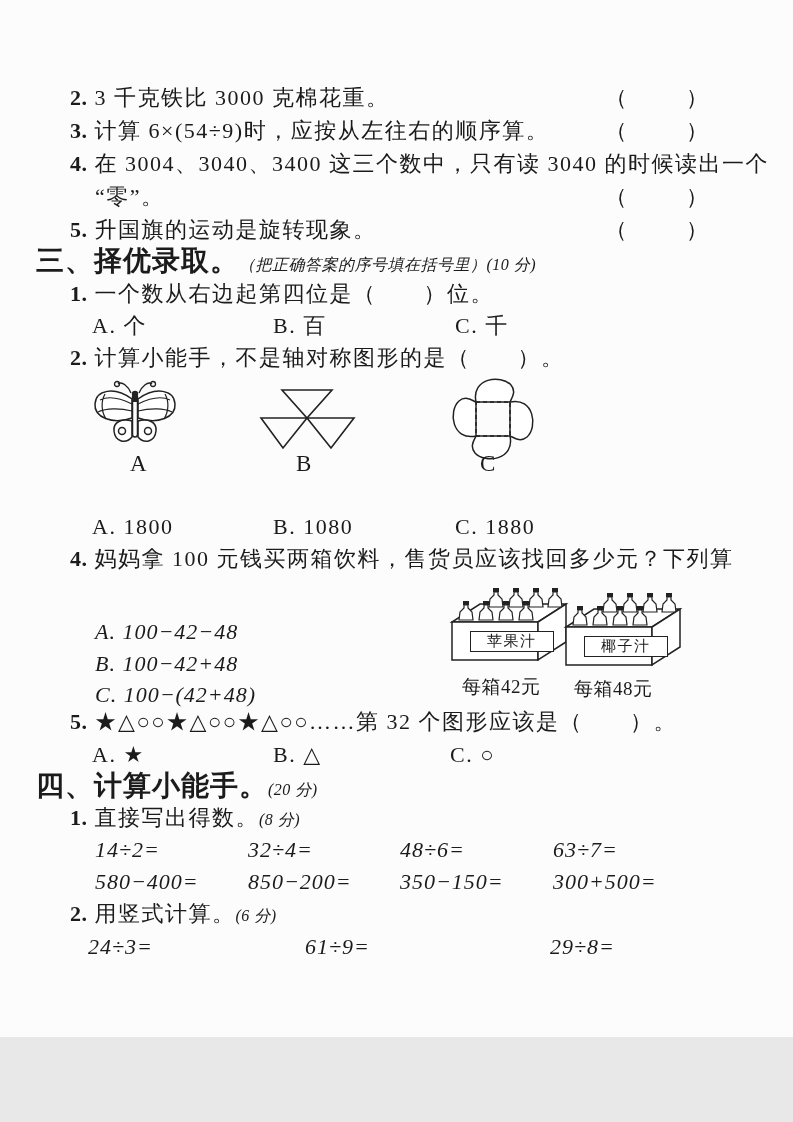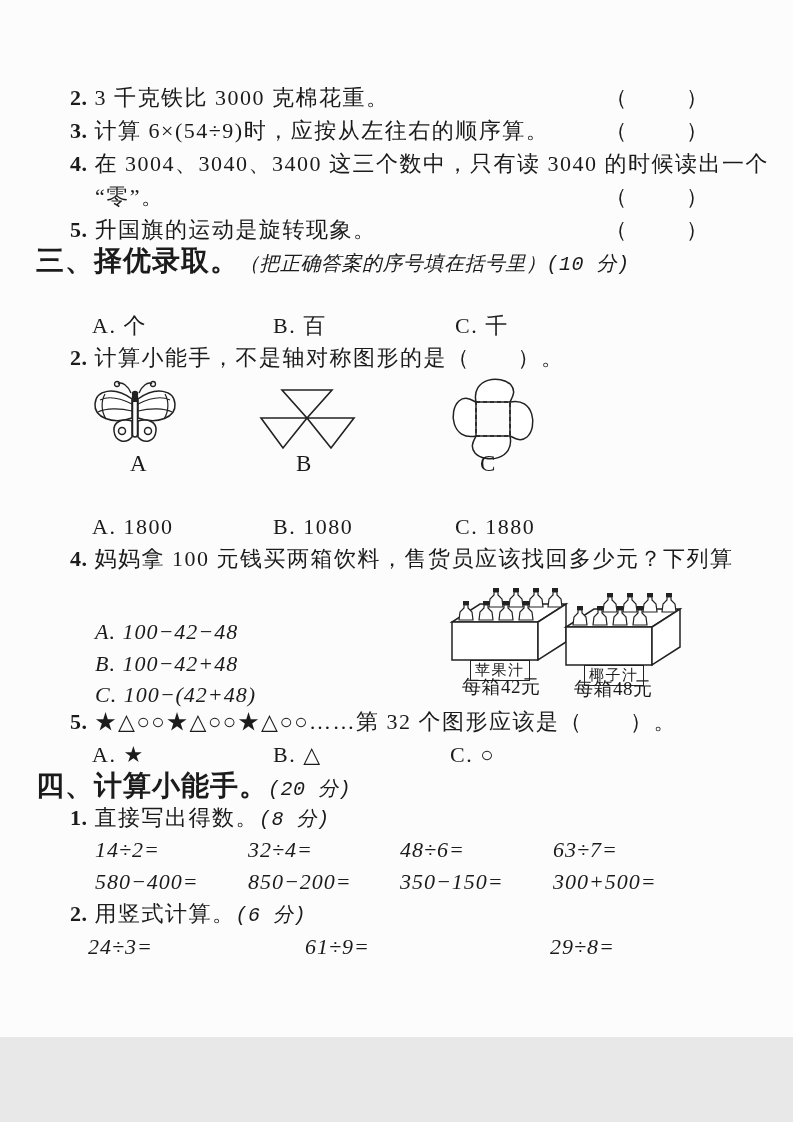--- a/index.html
+++ b/index.html
@@ -8,26 +8,26 @@
     width:793px;height:1037px;
     margin:0 auto;
     background:#fcfcfc;
     font-family:"Liberation Serif","DejaVu Serif",serif;
     color:#1b1b1b;
     overflow:hidden;
   }
   .line{position:absolute;white-space:nowrap;font-size:22px;letter-spacing:1.5px;line-height:28px;}
   .num{font-weight:700;margin-right:7px;letter-spacing:0.5px;}
   .sec{font-family:"Liberation Sans","DejaVu Sans",sans-serif;font-weight:700;font-size:28px;letter-spacing:1px;}
-  .hint{font-style:italic;font-size:20px;font-weight:400;letter-spacing:0.5px;font-family:Liberation Mono, monospace;}
+  .hint{font-style:italic;font-size:16px;font-weight:400;letter-spacing:0.5px;font-family:Liberation Serif, serif;}
   .bracket{position:absolute;white-space:nowrap;font-size:22px;letter-spacing:5px;line-height:28px;}
   .figlabel{font-size:23px;letter-spacing:0;}
   .expr{letter-spacing:1px;font-style:italic;}
   .caption{position:absolute;font-size:19px;letter-spacing:0.5px;white-space:nowrap;}
-  .boxlabel{position:absolute;font-size:15px;line-height:17px;letter-spacing:1.5px;border:1.5px solid #222;background:#fff;padding:1px 4px;white-space:nowrap;margin-top:29px;}
+  .boxlabel{position:absolute;font-size:15px;line-height:17px;letter-spacing:1.5px;border:1.5px solid #222;background:#fff;padding:1px 16px;white-space:nowrap;}
   .pagenum{position:absolute;left:0;right:0;top:1058px;text-align:center;font-size:18px;}
   svg{position:absolute;overflow:visible;}
   .shape{stroke:#222;fill:#fff;stroke-width:1.5;stroke-linejoin:round;}
 </style>
 </head>
 <body>
 
 <div class="page">
 
   <div class="line" style="left:70px;top:84px">
@@ -48,20 +48,23 @@
 
   <div class="line" style="left:70px;top:216px">
     <span class="num">5.</span><span>升国旗的运动是旋转现象。</span>
   </div>
   <div class="bracket" style="left:605px;top:216px">（　　）</div>
 
   <div class="line" style="left:36px;top:247px">
     <span class="sec">三、择优录取。</span><span class="hint">（把正确答案的序号填在括号里）(10 分)</span>
   </div>
 
+  <div class="line" style="left:70px;top:280px">
+    <span class="num">1.</span><span>一个数从右边起第四位是（　　）位。</span>
+  </div>
   <div class="line" style="left:92px;top:312px">A. 个</div>
   <div class="line" style="left:273px;top:312px">B. 百</div>
   <div class="line" style="left:455px;top:312px">C. 千</div>
 
   <div class="line" style="left:70px;top:344px">
     <span class="num">2.</span><span>计算小能手，不是轴对称图形的是（　　）。</span>
   </div>
 
   <svg style="left:92px;top:380px" width="86" height="68" viewBox="0 0 86 68">
     <path d="M39,13 C36,6 30,1 26,4" fill="none" stroke="#222" stroke-width="1.4"></path>

